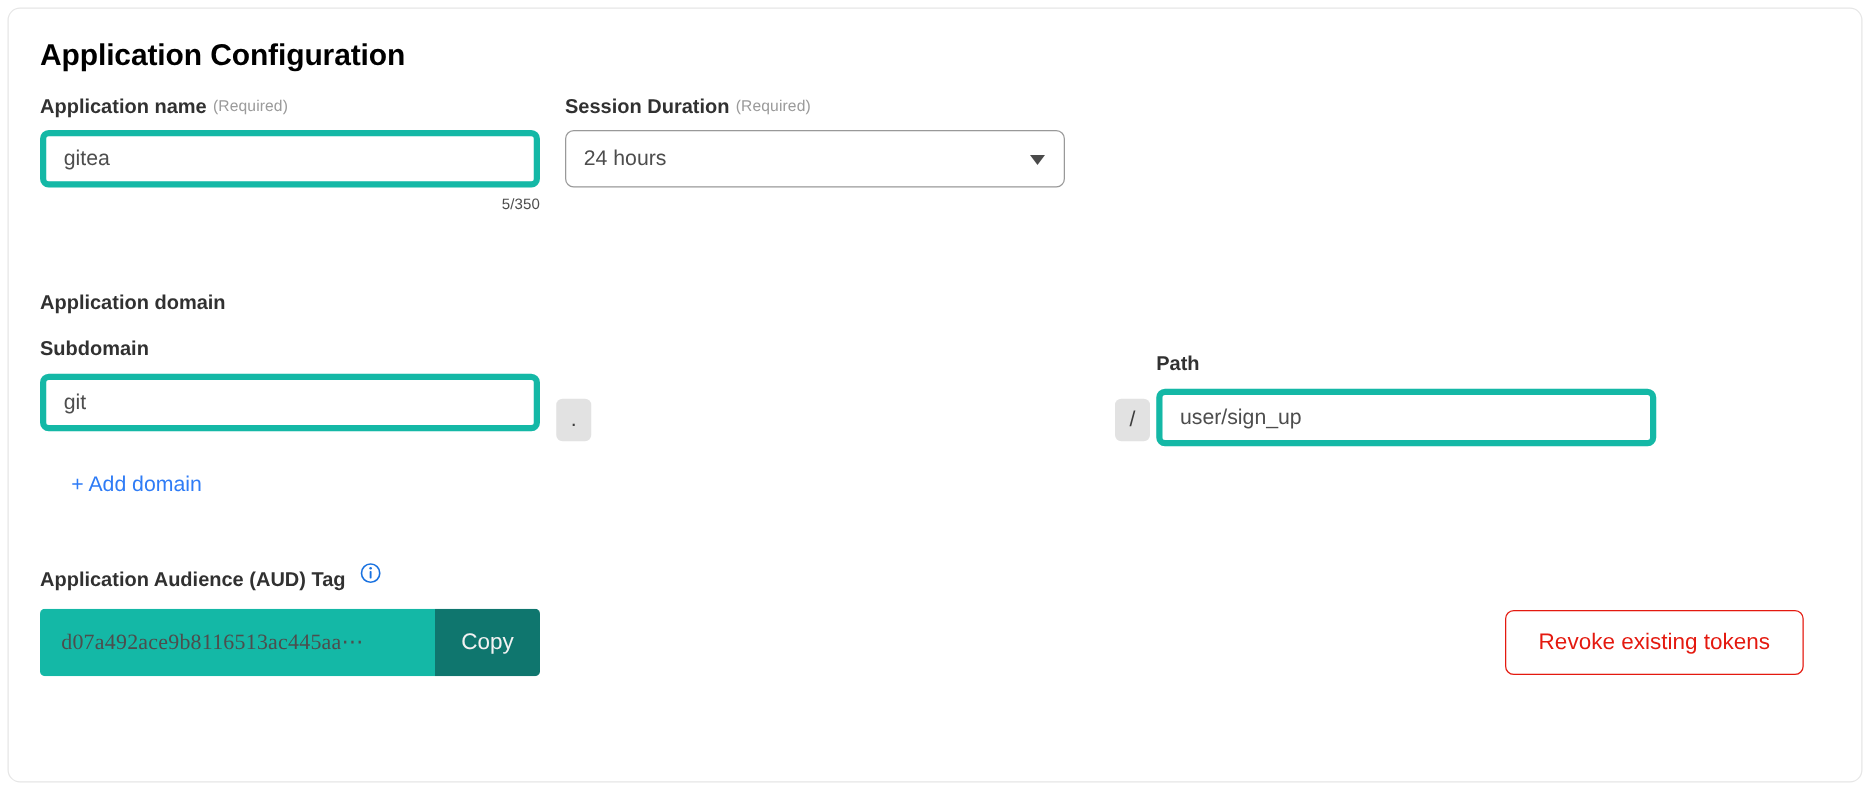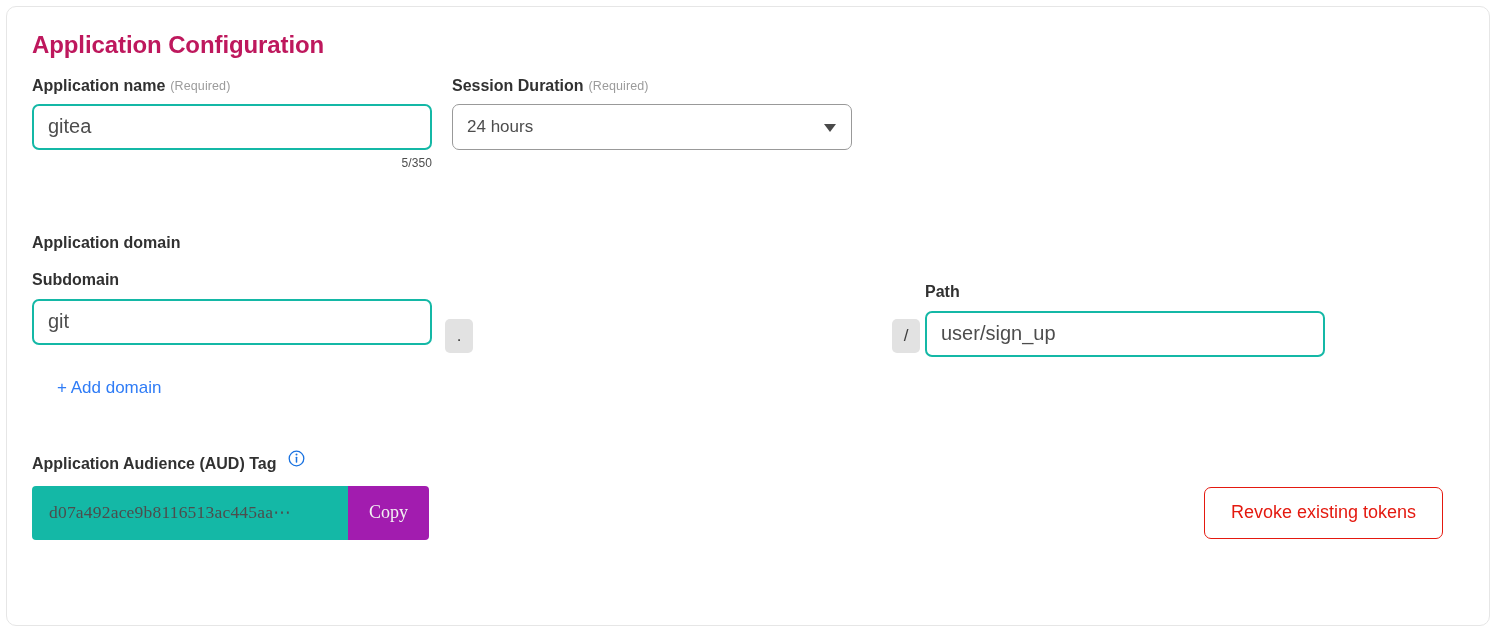--- a/index.html
+++ b/index.html
@@ -34,21 +34,21 @@
     position: absolute;
     left: 25px;
     top: 24px;
     right: 20px;
   }
 
   
   .section-title {
     font-size: 24px;
     font-weight: bold;
-    color: #be185d;
+    color: #000000;
     letter-spacing: -0.1px;
     margin: 0 0 12px 0;
     line-height: 1.15;
   }
 
   .sub-heading {
     font-size: 16px;
     font-weight: bold;
     color: #313131;
     margin: 0;
@@ -70,25 +70,25 @@
     color: #9b9b9b;
     margin-left: 5px;
     vertical-align: 1px;
     letter-spacing: 0.1px;
   }
 
   
   .txt-input {
     box-sizing: border-box;
     height: 46px;
-    border: 2px solid #14b8a6;
+    border: 5px solid #14b8a6;
     border-radius: 7px;
     background: #ffffff;
     font-family: "Liberation Sans", sans-serif;
-    font-size: 20px;
+    font-size: 17px;
     color: #4d4d4d;
     padding: 0 14px;
     outline: none;
     display: block;
   }
 
   
   .select-wrap {
     position: relative;
     display: block;
@@ -184,24 +184,24 @@
     letter-spacing: 0.2px;
     display: flex;
     align-items: center;
     padding: 0 16px 0 17px;
     width: 316px;
     box-sizing: border-box;
     white-space: nowrap;
     overflow: hidden;
   }
   .copy-btn {
-    background: #a21caf;
+    background: #0f766e;
     color: #f2f2f2;
     font-size: 18px;
-    font-family: Liberation Serif, serif;
+    font-family: Liberation Sans, sans-serif;
     border: none;
     padding: 12px 21px;
     cursor: pointer;
     display: flex;
     align-items: center;
     justify-content: center;
   }
 
   
   .revoke-btn {

